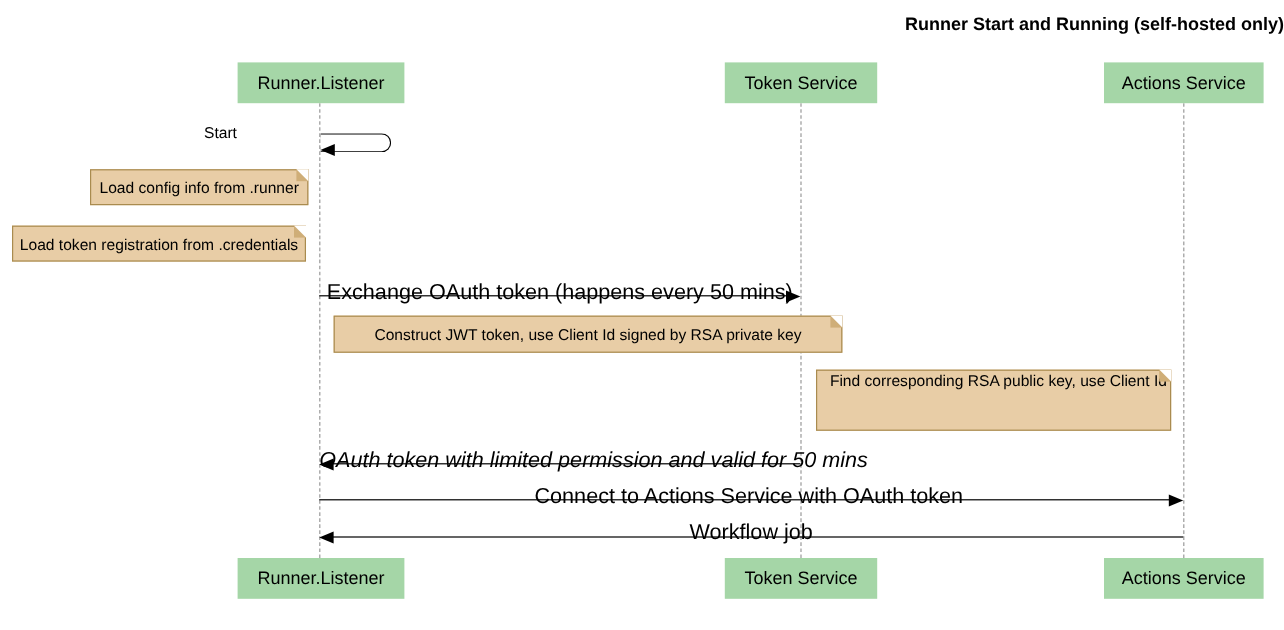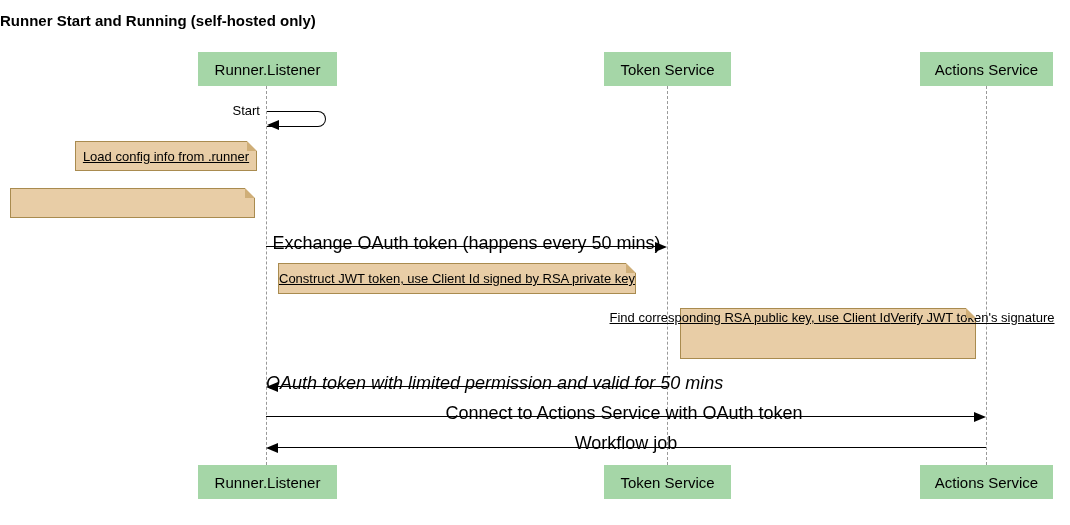--- a/index.html
+++ b/index.html
@@ -6,21 +6,21 @@
   #canvas{
     position:relative;
     width:1070px;height:525px;
     background:#ffffff;
     font-family:"Liberation Sans", sans-serif;
     color:#000;
     overflow:hidden;
   }
   .title{
     position:absolute;left:0;top:12px;width:1070px;
-    text-align:left;font-size:15px;font-weight:bold;
+    text-align:right;font-size:15px;font-weight:bold;
   }
   .actor{
     position:absolute;height:34px;
     background:#a5d6a7;
     border-radius:0;
     display:flex;align-items:center;justify-content:center;
     font-size:15px;
   }
   .lifeline{
     position:absolute;top:86px;height:379px;width:0;
@@ -38,36 +38,35 @@
     border-bottom:5px solid transparent;
     border-left:12px solid #000;
   }
   .arrow-left{
     position:absolute;width:0;height:0;
     border-top:5px solid transparent;
     border-bottom:5px solid transparent;
     border-right:12px solid #000;
   }
   .self-label{
-    position:absolute;font-size:13px;text-align:right;white-space:nowrap;
+    position:absolute;font-size:13px;white-space:nowrap;
   }
   .self-loop{
     position:absolute;
     border:1px solid #000;border-left:none;
     border-radius:0 9px 9px 0;
   }
   .note{
     position:absolute;
     background:#e8cda6;
     border:1px solid #a98b4f;
     font-size:13px;
     display:flex;align-items:center;justify-content:center;
     white-space:nowrap;
     box-sizing:border-box;
-    text-decoration:underline;
   }
   .note.multiline{
     align-items:flex-start;justify-content:center;
     padding-left:8px;line-height:17px;
   }
   .fold{
     position:absolute;top:-1px;right:-1px;width:0;height:0;
     border-bottom:10px solid #cfae78;
     border-right:10px solid #ffffff;
   }
@@ -97,35 +96,35 @@
   <div class="self-loop" style="left:267px;top:111px;width:58px;height:14px;"></div>
   <div class="arrow-left" style="left:267px;top:120px;"></div>
 
   <div class="note" style="left:75px;top:141px;width:182px;height:30px;">
     <div class="fold"></div>
     <span>Load config info from .runner</span>
   </div>
 
   <div class="note" style="left:10px;top:188px;width:245px;height:30px;">
     <div class="fold"></div>
+    <span>Load token registration from .credentials</span>
   </div>
 
   <div class="msg-label" style="left:266px;top:233px;width:401px;">Exchange OAuth token (happens every 50 mins)</div>
   <div class="msg-line" style="left:266px;top:246px;width:390px;"></div>
   <div class="arrow-right" style="left:655px;top:242px;"></div>
 
-  <div class="note" style="left:278px;top:263px;width:358px;height:31px;">
+  <div class="note" style="left:278px;top:263px;width:424px;height:31px;">
     <div class="fold"></div>
     <span>Construct JWT token, use Client Id signed by RSA private key</span>
   </div>
 
   <div class="note multiline" style="left:680px;top:308px;width:296px;height:51px;">
     <div class="fold"></div>
     <div>Find corresponding RSA public key, use Client Id</div>
-    <div>Verify JWT token's signature</div>
   </div>
 
   <div class="msg-label" style="left:266px;top:373px;width:401px;font-style:italic;">OAuth token with limited permission and valid for 50 mins</div>
   <div class="msg-line" style="left:277px;top:386px;width:390px;"></div>
   <div class="arrow-left" style="left:266px;top:382px;"></div>
 
   <div class="msg-label" style="left:264px;top:403px;width:720px;">Connect to Actions Service with OAuth token</div>
   <div class="msg-line" style="left:266px;top:416px;width:709px;"></div>
   <div class="arrow-right" style="left:974px;top:412px;"></div>
 

